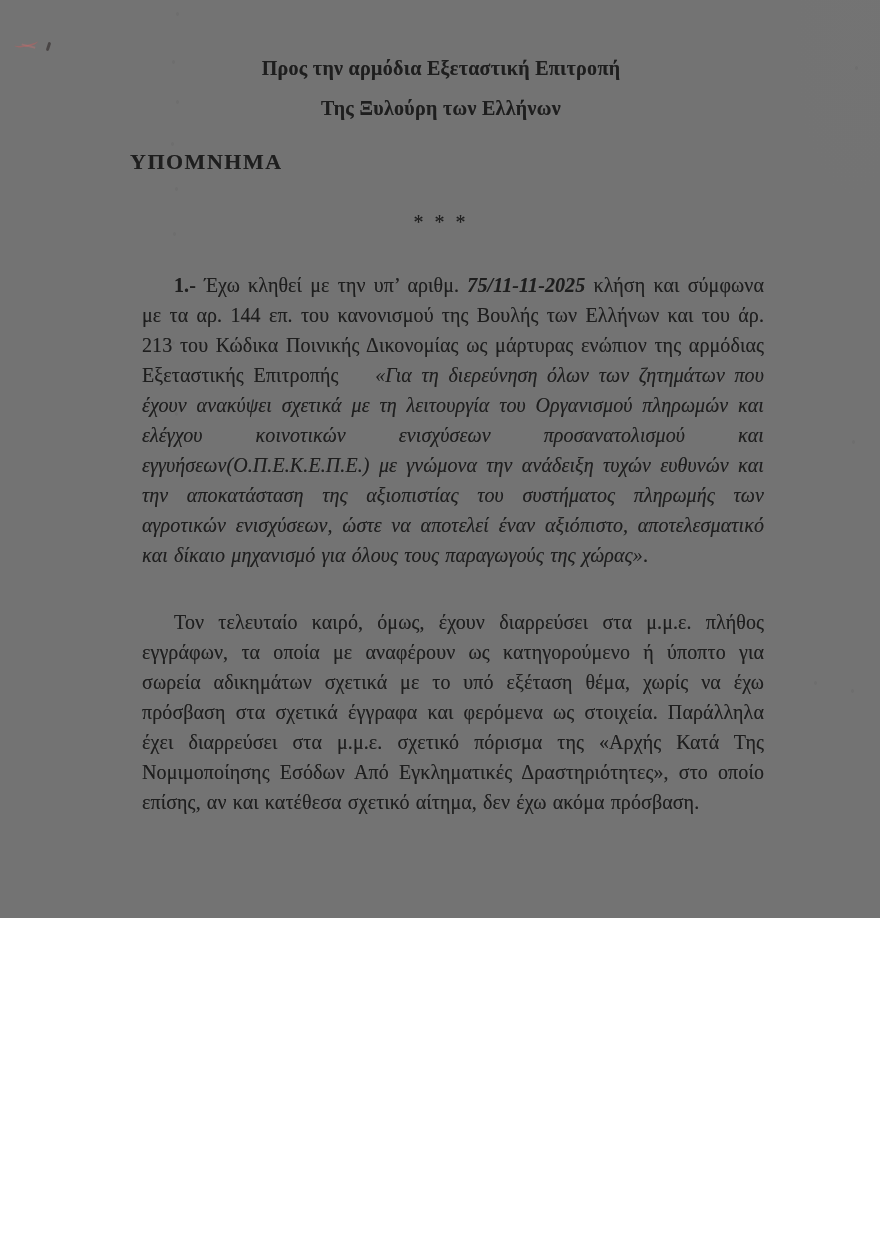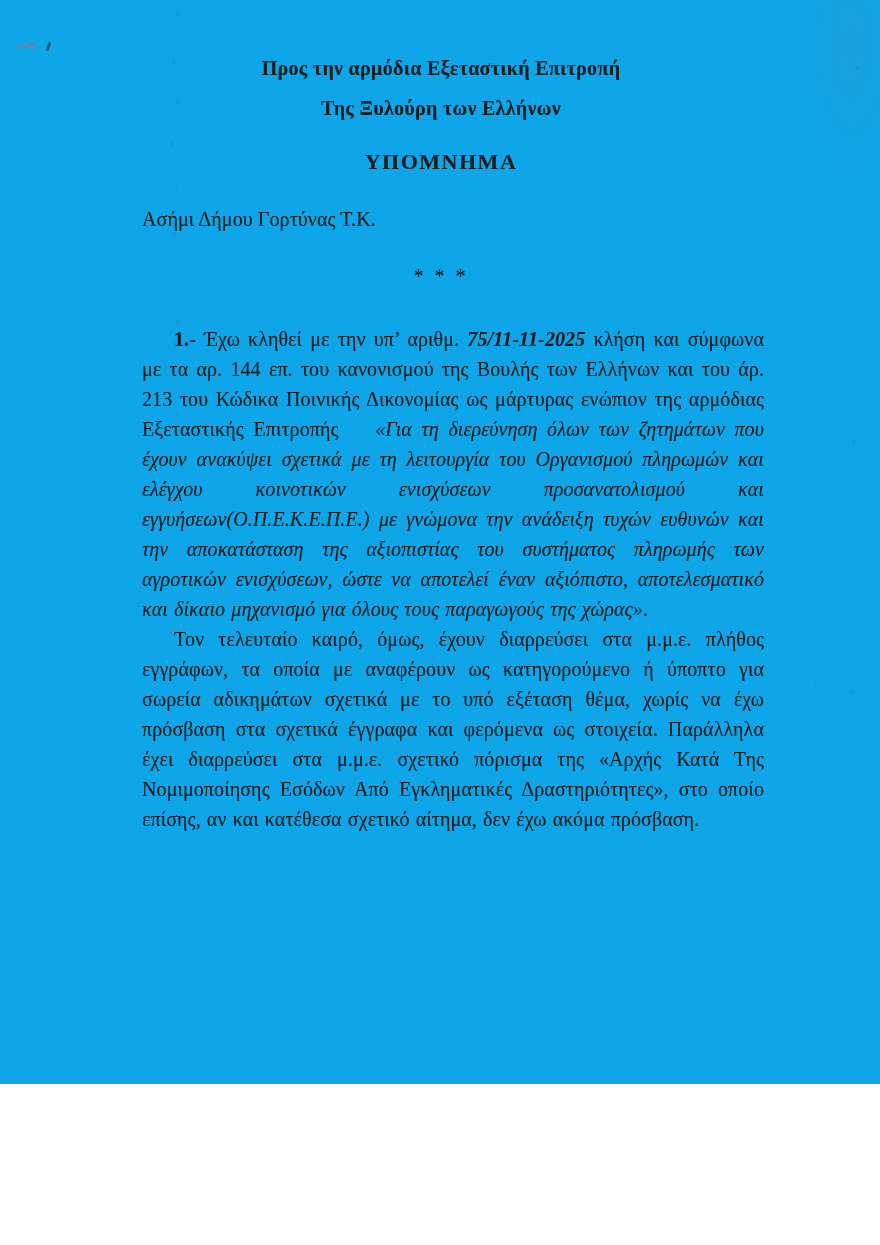--- a/index.html
+++ b/index.html
@@ -7,22 +7,22 @@
   html, body { background: #ffffff; }
   body {
     width: 880px;
     height: 1245px;
     font-family: "Liberation Serif", "DejaVu Serif", serif;
     overflow: hidden;
   }
   .page {
     position: relative;
     width: 880px;
-    height: 1084px;
-    background: #0ea5e9;
+    height: 918px;
+    background: #737373;
     color: #1e1e1e;
     overflow: hidden;
   }
   .content {
     position: absolute;
     left: 142px;
     top: 0;
     width: 622px;
     text-shadow: 0 0 0.5px rgba(25,25,25,0.45);
   }
@@ -32,21 +32,20 @@
   .recipient {
     padding-top: 48px;
     text-align: center;
     font-weight: 700;
     font-size: 20px;
     line-height: 40px;
     letter-spacing: 0.3px;
   }
   .doc-title {
     margin-top: 16px;
-    text-align: center;
     font-weight: 700;
     font-size: 22px;
     line-height: 36px;
     letter-spacing: 1.5px;
   }
   .author {
     margin-top: 24px;
     font-size: 20px;
     line-height: 30px;
     letter-spacing: 0.1px;
@@ -64,20 +63,21 @@
     line-height: 32px;
     letter-spacing: 3px;
   }
   .body-para {
     font-size: 20px;
     line-height: 30px;
     text-align: justify;
     text-indent: 32px;
     letter-spacing: 0.1px;
     word-spacing: 1px;
+    margin-top: 37px;
   }
   .para-first { margin-top: 32px; }
   .bold { font-weight: 700; }
   .italic { font-style: italic; margin-left: 27px; }
   .bold-italic { font-weight: 700; font-style: italic; }
 
   
   .artifact { position: absolute; pointer-events: none; }
   .pen-mark-1 {
     left: 14px; top: 38px; width: 24px; height: 9px;
@@ -147,21 +147,20 @@
   <div class="content">
 
     <div class="recipient center-block">
       <div>Προς την αρμόδια Εξεταστική Επιτροπή</div>
       <div>Της Ξυλούρη των Ελλήνων</div>
     </div>
 
     <div class="doc-title center-block">ΥΠΟΜΝΗΜΑ</div>
 
     <p class="author">
-      <span>Ασήμι Δήμου Γορτύνας Τ.Κ.</span>
     </p>
 
     <div class="separator center-block">* * *</div>
 
     <p class="body-para para-first"><span class="bold">1.-</span><span> Έχω κληθεί με την υπ’ αριθμ. </span><span class="bold-italic">75/11-11-2025</span><span> κλήση και σύμφωνα με τα αρ. 144 επ. του κανονισμού της Βουλής των Ελλήνων και του άρ. 213 του Κώδικα Ποινικής Δικονομίας ως μάρτυρας ενώπιον της αρμόδιας Εξεταστικής Επιτροπής </span><span class="italic">«Για τη διερεύνηση όλων των ζητημάτων που έχουν ανακύψει σχετικά με τη λειτουργία του Οργανισμού πληρωμών και ελέγχου κοινοτικών ενισχύσεων προσανατολισμού και εγγυήσεων(Ο.Π.Ε.Κ.Ε.Π.Ε.) με γνώμονα την ανάδειξη τυχών ευθυνών και την αποκατάσταση της αξιοπιστίας του συστήματος πληρωμής των αγροτικών ενισχύσεων, ώστε να αποτελεί έναν αξιόπιστο, αποτελεσματικό και δίκαιο μηχανισμό για όλους τους παραγωγούς της χώρας»</span><span>.</span></p>
 
     <p class="body-para">Τον τελευταίο καιρό, όμως, έχουν διαρρεύσει στα μ.μ.ε. πλήθος εγγράφων, τα οποία με αναφέρουν ως κατηγορούμενο ή ύποπτο για σωρεία αδικημάτων σχετικά με το υπό εξέταση θέμα, χωρίς να έχω πρόσβαση στα σχετικά έγγραφα και φερόμενα ως στοιχεία. Παράλληλα έχει διαρρεύσει στα μ.μ.ε. σχετικό πόρισμα της «Αρχής Κατά Της Νομιμοποίησης Εσόδων Από Εγκληματικές Δραστηριότητες», στο οποίο επίσης, αν και κατέθεσα σχετικό αίτημα, δεν έχω ακόμα πρόσβαση.</p>
 
 
   </div>

